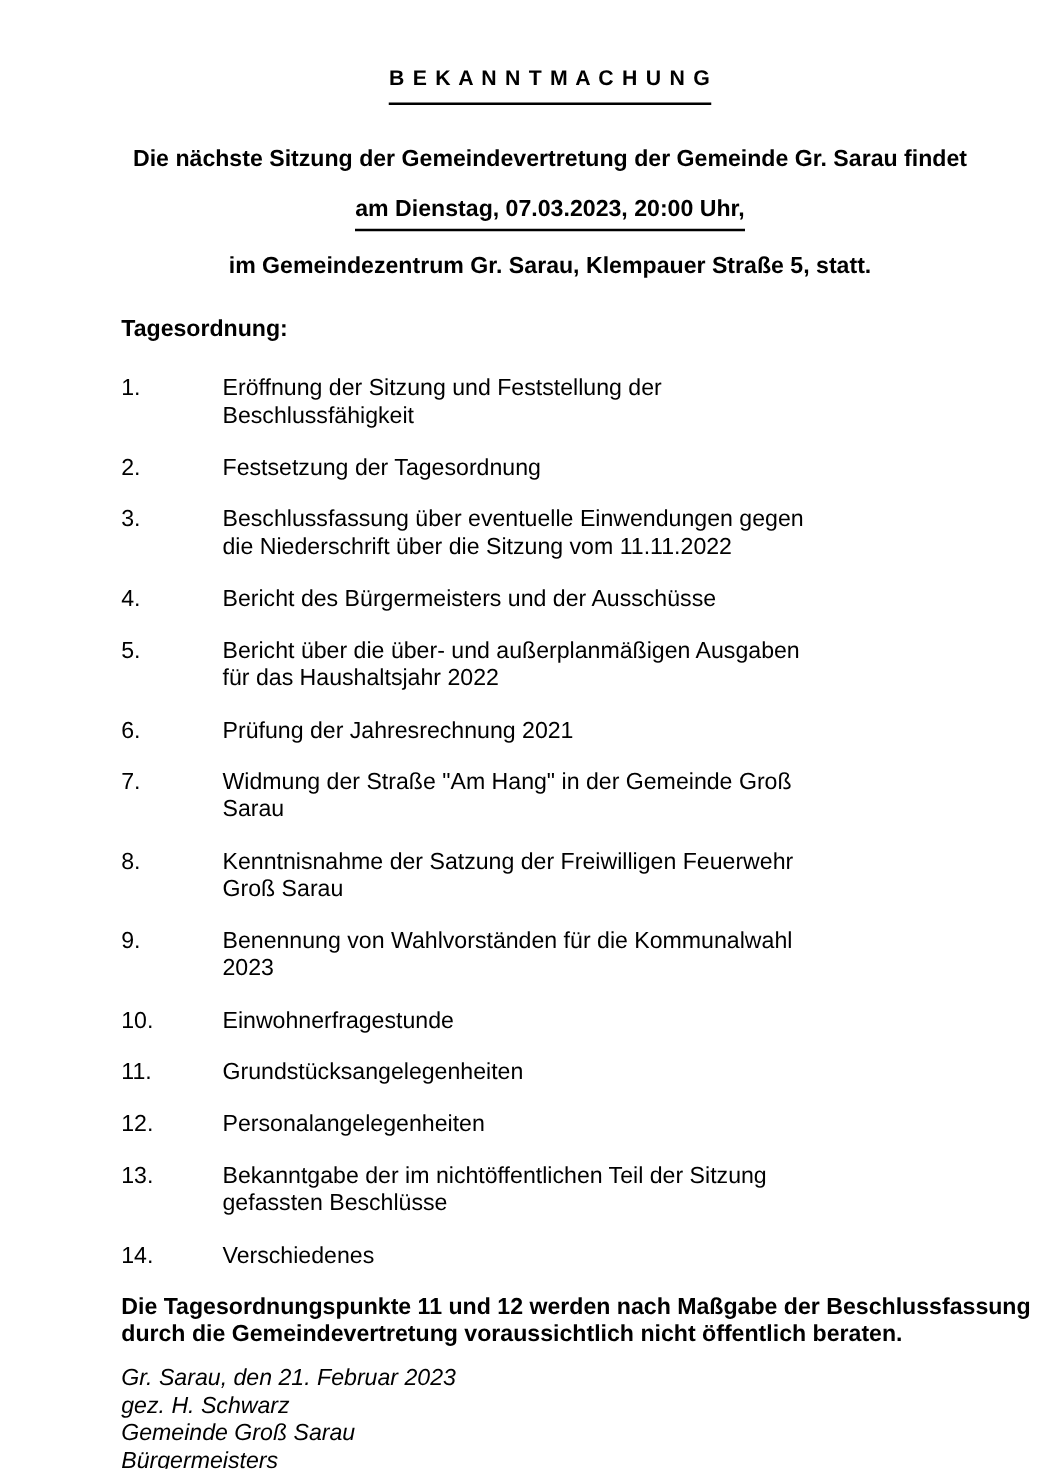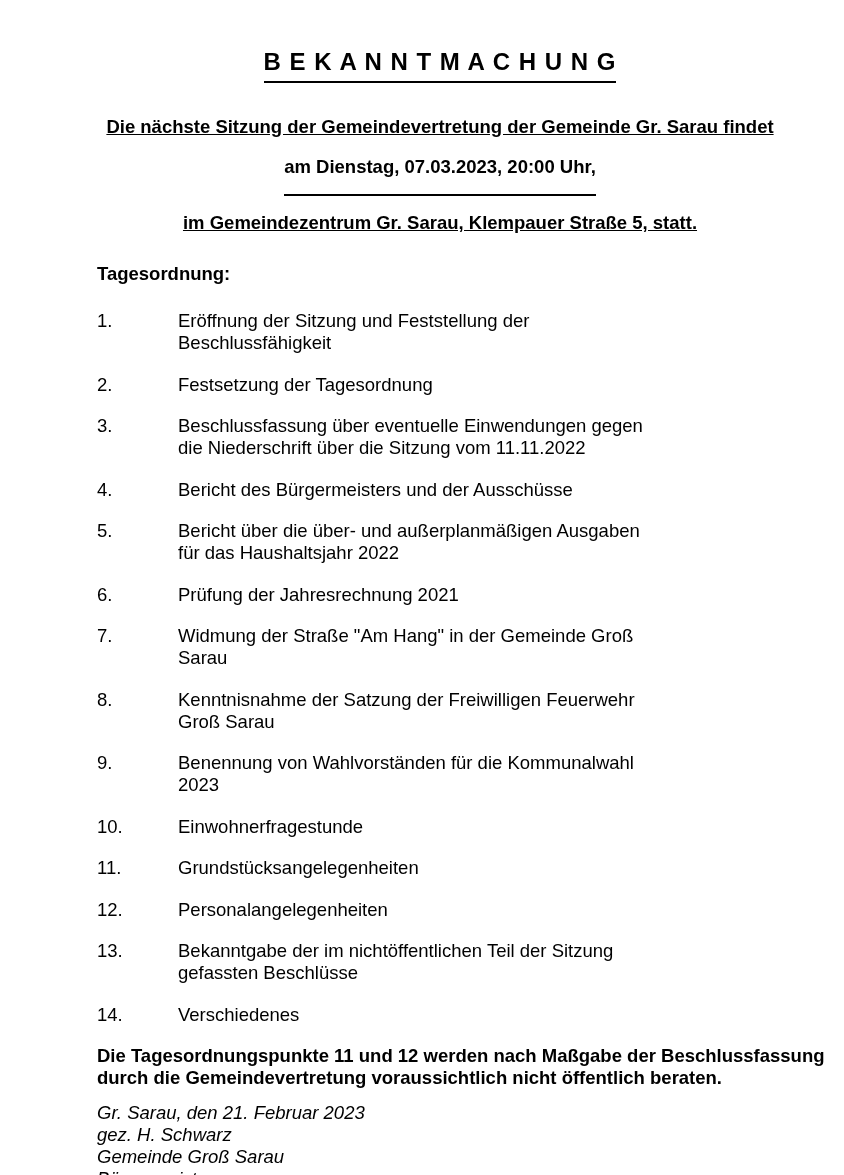--- a/index.html
+++ b/index.html
@@ -23,42 +23,41 @@
     padding: 46px 61px 0 97px;
   }
   
   .title-wrap {
     text-align: center;
     line-height: 32px;
     height: 37px;
   }
   .title {
     display: inline-block;
-    font-size: 24px;
+    font-size: 17px;
     font-weight: bold;
     letter-spacing: 1px;
     border-bottom: 2px solid #000;
     padding-bottom: 3px;
     white-space: pre;
   }
   
   .intro {
     margin: 0;
     text-align: center;
     font-weight: bold;
     line-height: 22px;
-    text-decoration: underline;
   }
   .intro-1 { margin-top: 33px; }
   .intro-2 { margin-top: 18px; }
   .intro-3 { margin-top: 16px; text-align: center; }
   .u {
     display: inline-block;
     border-bottom: 2px solid #000;
-    padding-bottom: 16px;
+    padding-bottom: 5px;
   }
   
   .agenda-heading {
     margin-top: 29px;
     font-weight: bold;
     line-height: 22px;
   }
   .agenda {
     margin-top: 25px;
   }

